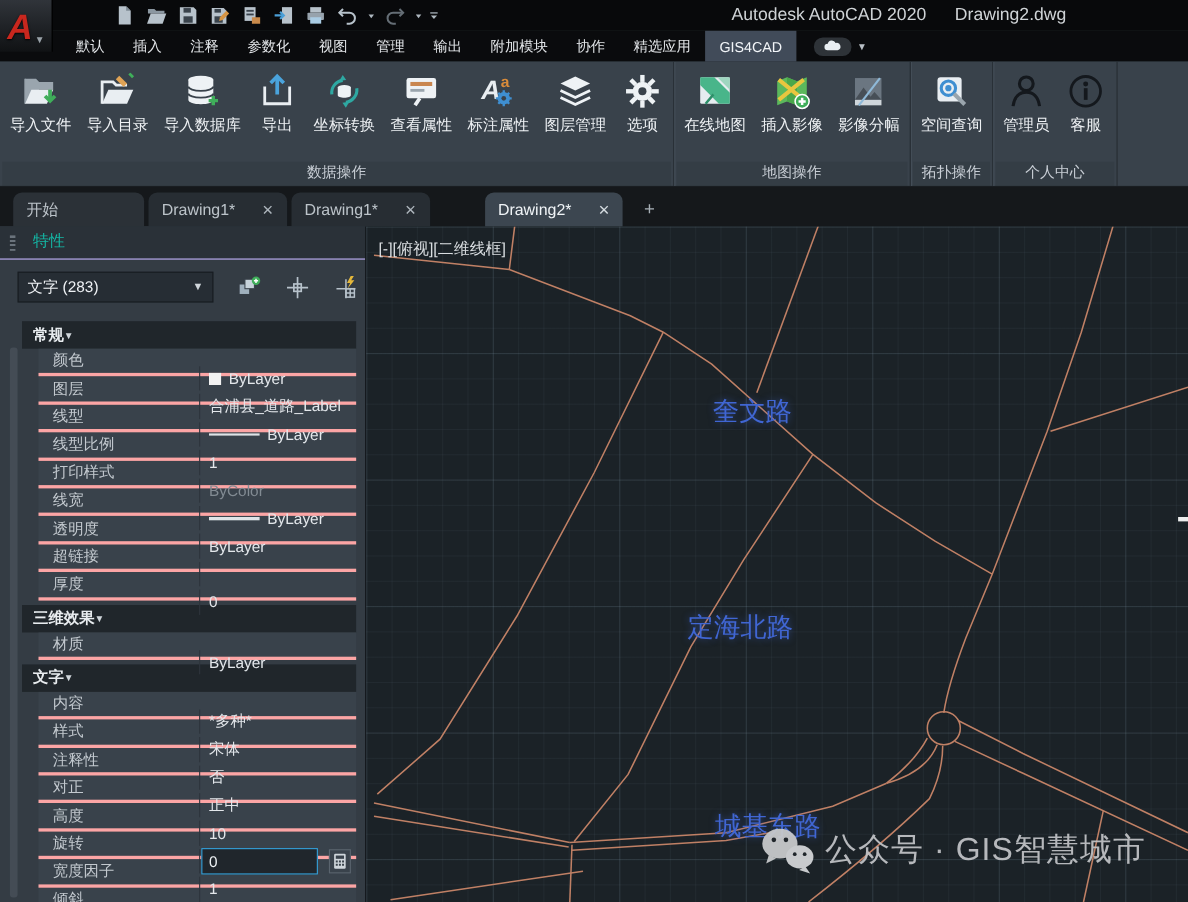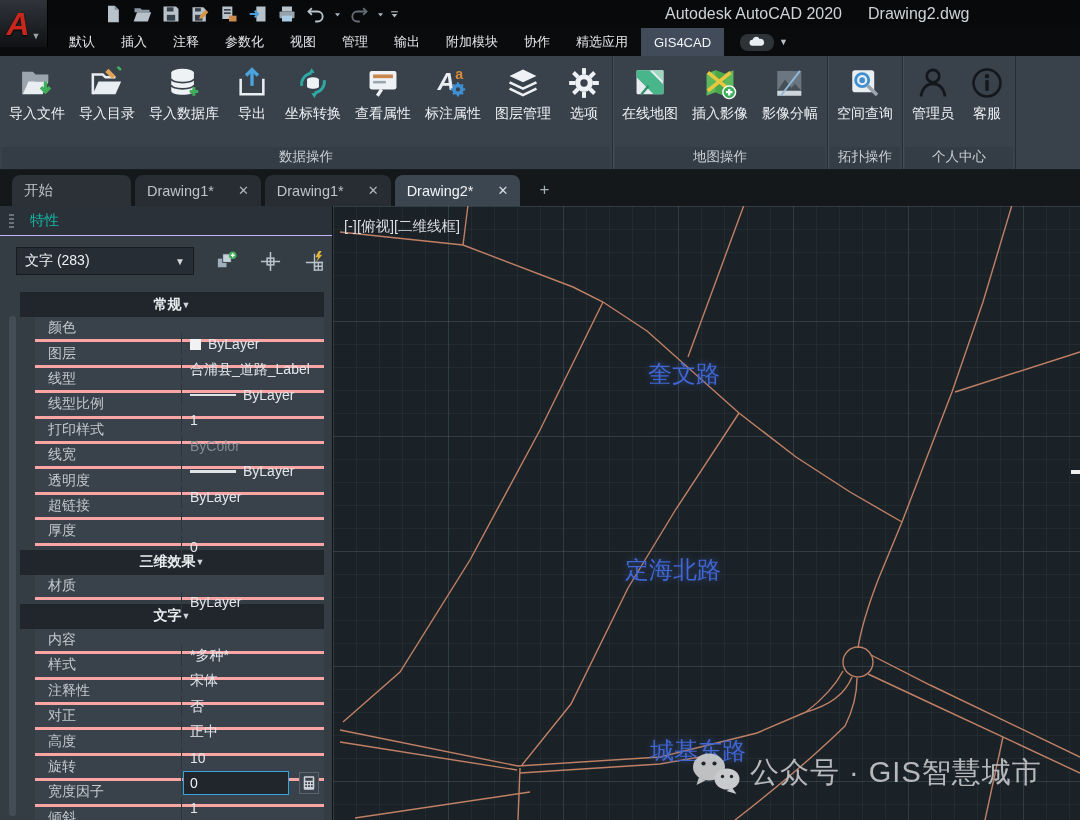--- a/index.html
+++ b/index.html
@@ -35,38 +35,38 @@
   .rbtn{display:flex;flex-direction:column;align-items:center;padding:1px 7px;cursor:default;}
   .rbtn .ric{width:38px;height:42px;display:flex;align-items:center;justify-content:center;}
   .rbtn .ric svg{width:34px;height:34px;}
   .rbtn .rlabel{margin-top:1px;font-size:14px;color:#eef1f4;white-space:nowrap;}
   .rg-label{height:22px;line-height:20px;text-align:center;font-size:13.5px;color:#c9cfd6;background:rgba(0,0,0,0.07);}
 
   
   #filetabs{position:absolute;left:0;top:170px;width:1080px;height:36px;background:#15181b;display:flex;align-items:flex-end;padding-left:12px;box-sizing:border-box;}
   .ftab{height:31px;border-radius:8px 8px 0 0;background:#272d33;color:#bcc3c9;display:flex;align-items:center;padding:0 12px;margin-right:4px;font-size:14.5px;white-space:nowrap;}
   .ftab.start{width:95px;background:#2b3137;}
-  .ftab.active{background:#3c4650;color:#f0f4f7;}
+  .ftab.active{background:#3c4650;color:#f0f4f7;margin-left:46px;}
   .ftab .fclose{margin-left:24px;font-size:13px;color:#aeb6bd;}
   .ftab.active .fclose{color:#d6dce1;}
   #addtab{margin-left:10px;margin-bottom:6px;color:#a7afb6;font-size:17px;width:20px;height:20px;display:flex;align-items:center;justify-content:center;}
 
   
   #palette{position:absolute;left:0;top:206px;width:333px;height:614px;background:#343c44;border-right:1px solid #0e1216;box-sizing:border-box;overflow:hidden;}
   #phead{height:29px;background:#2a3138;color:#14b8a6;font-size:14.5px;line-height:29px;padding-left:30px;position:relative;border-bottom:1px solid #c4b5fd;}
   #phead .grip{position:absolute;left:9px;top:8px;width:5px;height:14px;background:repeating-linear-gradient(#6a737c 0 2px,transparent 2px 4px);}
   #ptool{display:flex;align-items:center;padding:11px 6px 8px 16px;gap:21px;}
   #pselect{width:212px;height:28px;background:#262d34;border:1px solid #171c21;color:#eef1f4;font-size:14px;display:flex;align-items:center;justify-content:space-between;padding:0 8px;box-sizing:border-box;}
   #pselect .caret{color:#cfd5da;font-size:10px;}
   .ptool-btn{width:25px;height:25px;display:flex;align-items:center;justify-content:center;}
   .ptool-btn svg{width:23px;height:23px;}
   #pscroll{position:absolute;left:9px;top:110px;bottom:4px;width:7px;background:#49525b;border-radius:3px;opacity:.75;}
   #psections{position:absolute;left:20px;right:8px;top:82px;bottom:0;overflow:hidden;}
   .sec{margin-top:4px;}
-  .sec-head{height:25px;background:#20262b;color:#e8ecef;font-weight:bold;font-size:14px;display:flex;align-items:center;justify-content:center;padding:0 10px;}
+  .sec-head{height:25px;background:#20262b;color:#e8ecef;font-weight:bold;font-size:14px;display:flex;align-items:center;justify-content:flex-start;padding:0 10px;}
   .sec-head .arrow{font-size:9px;color:#cfd5da;font-weight:normal;}
   .sec-rows{margin-left:15px;background:#39424b;}
   .prow{height:25.4px;display:flex;align-items:center;border-bottom:3px solid #fca5a5;box-sizing:border-box;}
   .plabel{flex:0 0 133px;padding-left:13px;color:#c3c9cf;font-size:14px;white-space:nowrap;}
   .pval{flex:1;height:100%;border-left:1px solid #2e353c;display:flex;align-items:center;padding-left:8px;color:#e3e7eb;font-size:14px;gap:7px;box-sizing:border-box;margin-top:32px;}
   .pval.dim{color:#828b93;}
   .swatch{width:11px;height:11px;background:#f2f2f2;flex:0 0 auto;}
   .lglyph{width:46px;background:#dfe3e7;flex:0 0 auto;}
   .lglyph.thin{height:2px;}
   .lglyph.thick{height:3px;}

